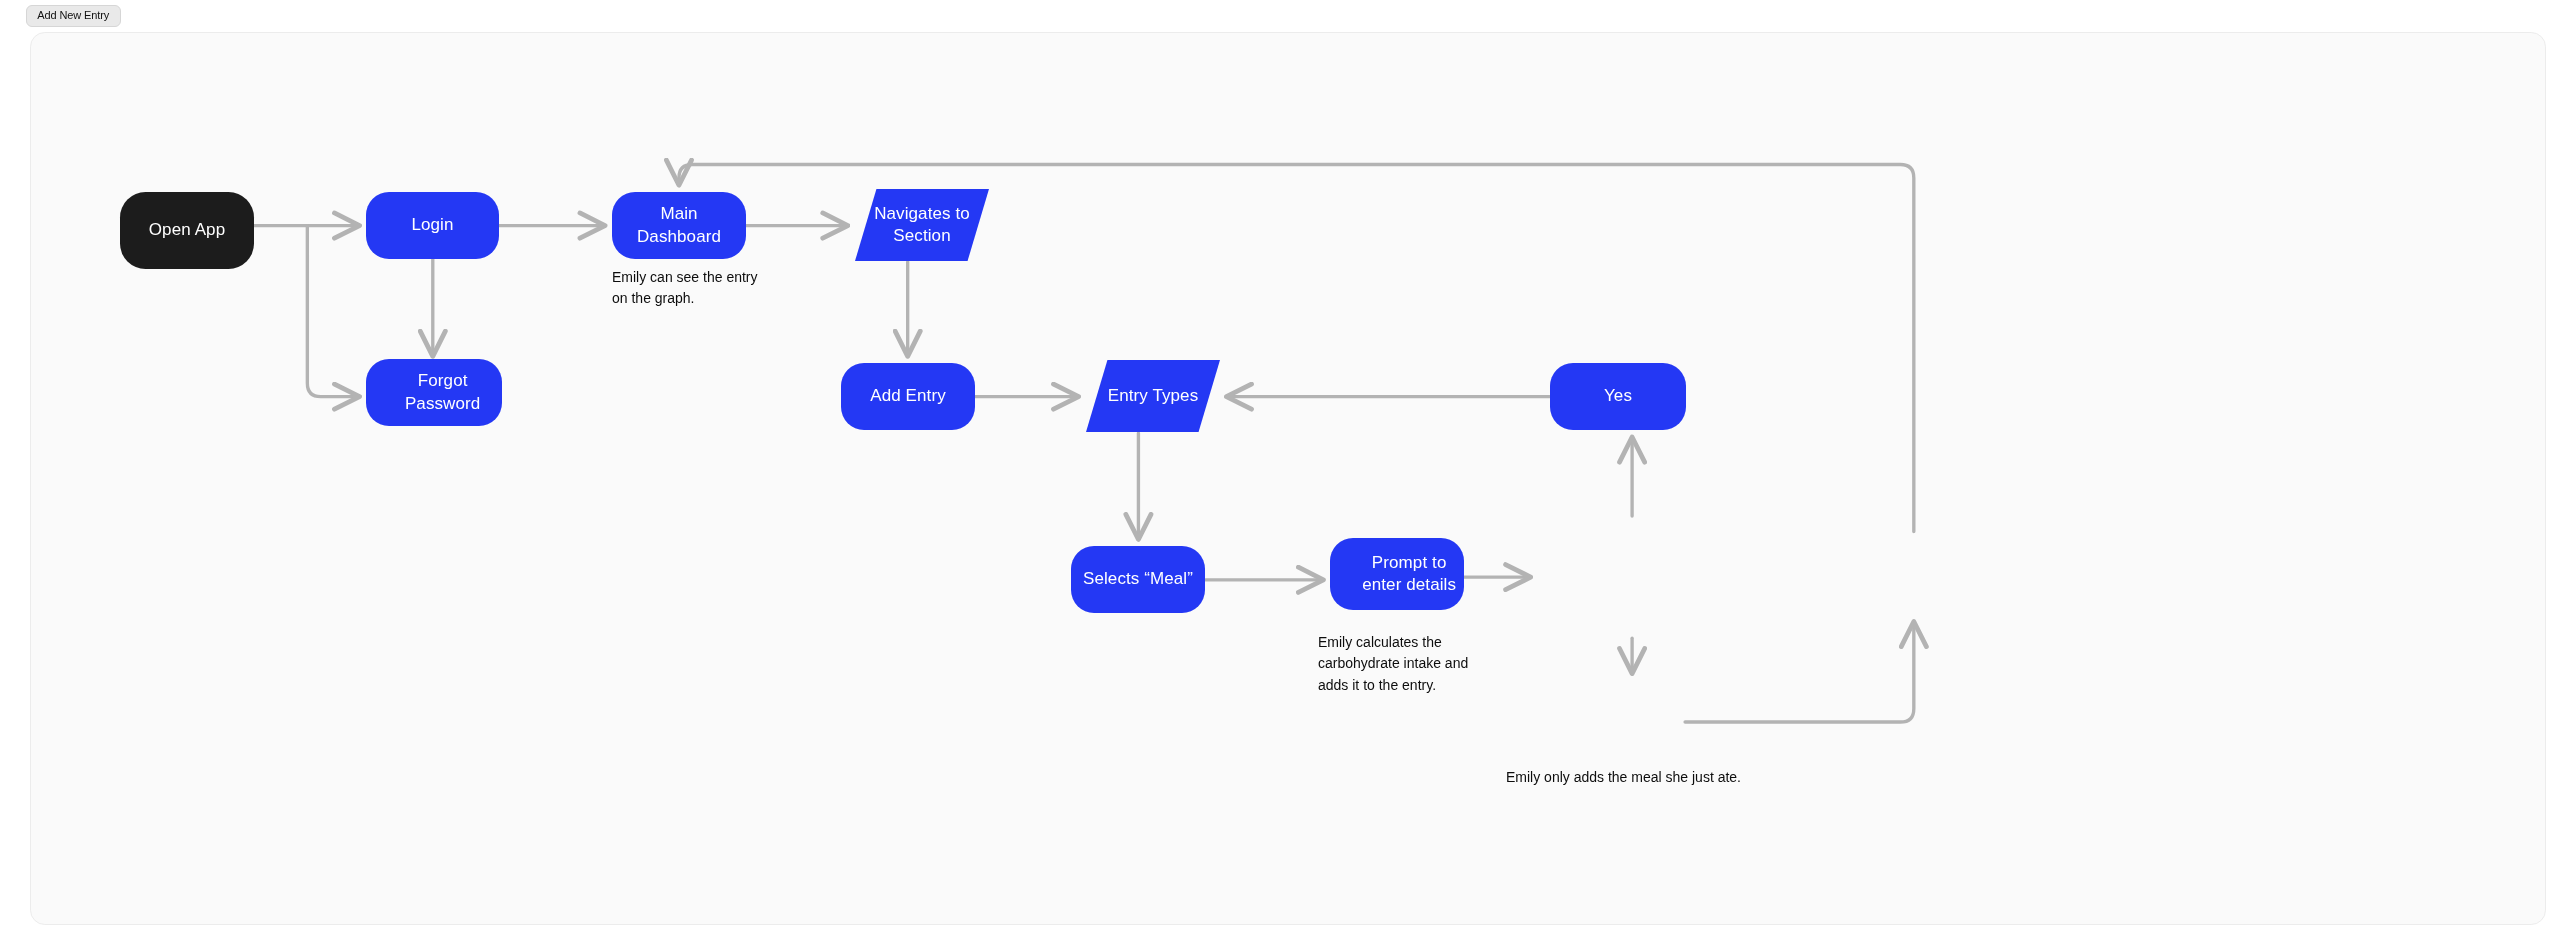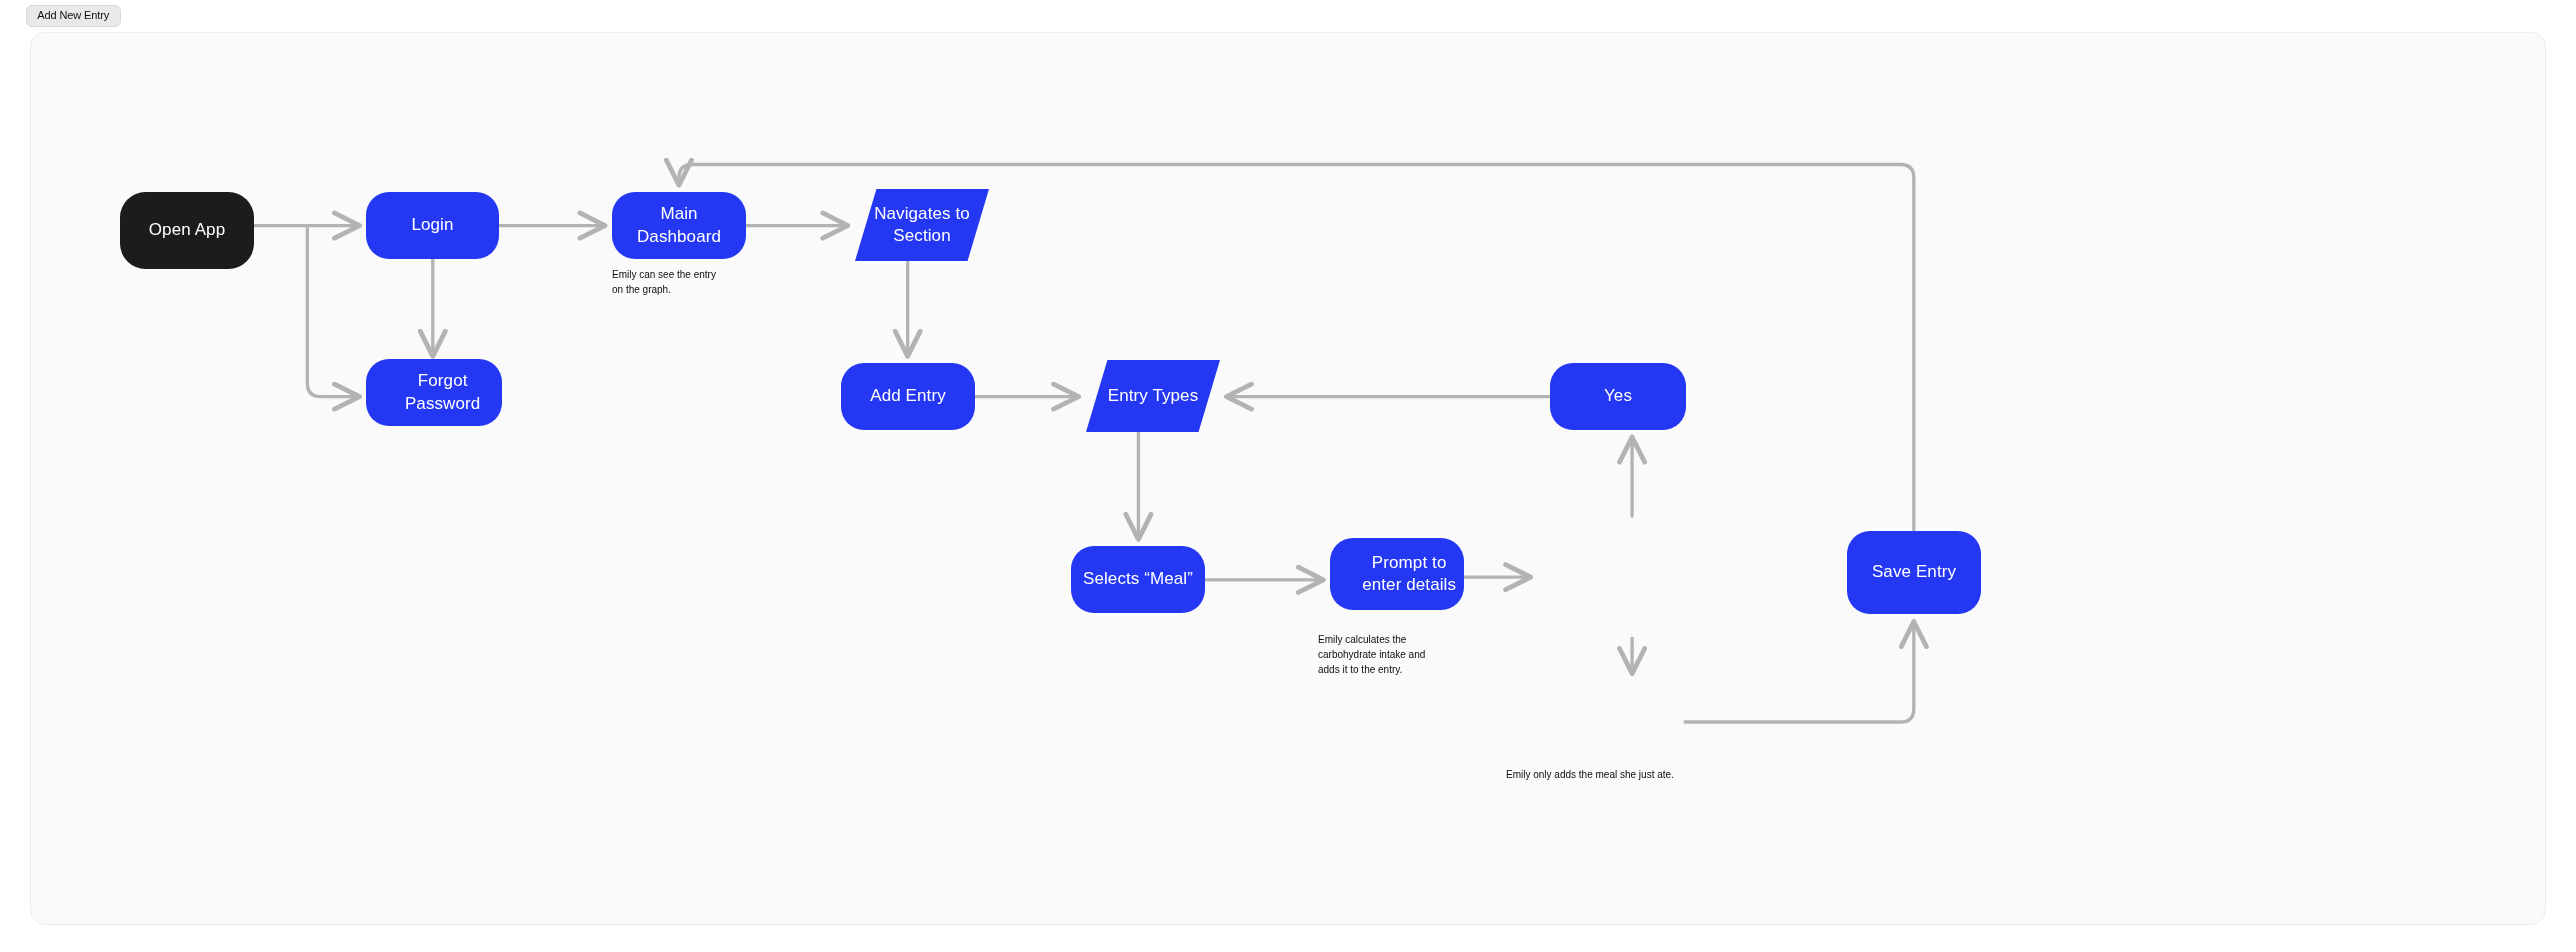--- a/index.html
+++ b/index.html
@@ -66,21 +66,21 @@
   }
   .n-diamond{
     background:#b4b4b4;
     color:#111111;
     clip-path:polygon(50% 0%,100% 50%,50% 100%,0% 50%);
   }
   
   .note{
     position:absolute;
     color:#0d0d0d;
-    font-size:10px;
+    font-size:14px;
     line-height:1.52;
     letter-spacing:0px;
     z-index:4;
     white-space:pre-line;
     cursor:default;
   }
 </style>
 </head>
 <body>
 
@@ -167,23 +167,20 @@
     <div class="node n-rounded" style="left:1040px;top:513px;width:134px;height:67px;">
       <span class="lbl">Selects “Meal”</span>
     </div>
 
     <div class="node n-rounded" style="left:1299px;top:505px;width:134px;height:72px;padding-left:31px;">
       <span class="lbl">Prompt to enter
 details</span>
     </div>
 
 
-    <div class="node n-rounded" style="left:1816px;top:498px;width:134px;height:83px;">
-      <span class="lbl">Save Entry</span>
-    </div>
 
 
     <div class="note" style="left:581px;top:234px;">Emily can see the entry
 on the graph.</div>
 
     <div class="note" style="left:1287px;top:599px;">Emily calculates the
 carbohydrate intake and
 adds it to the entry.</div>
 
     <div class="note" style="left:1475px;top:734px;">Emily only adds the meal she just ate.</div>

